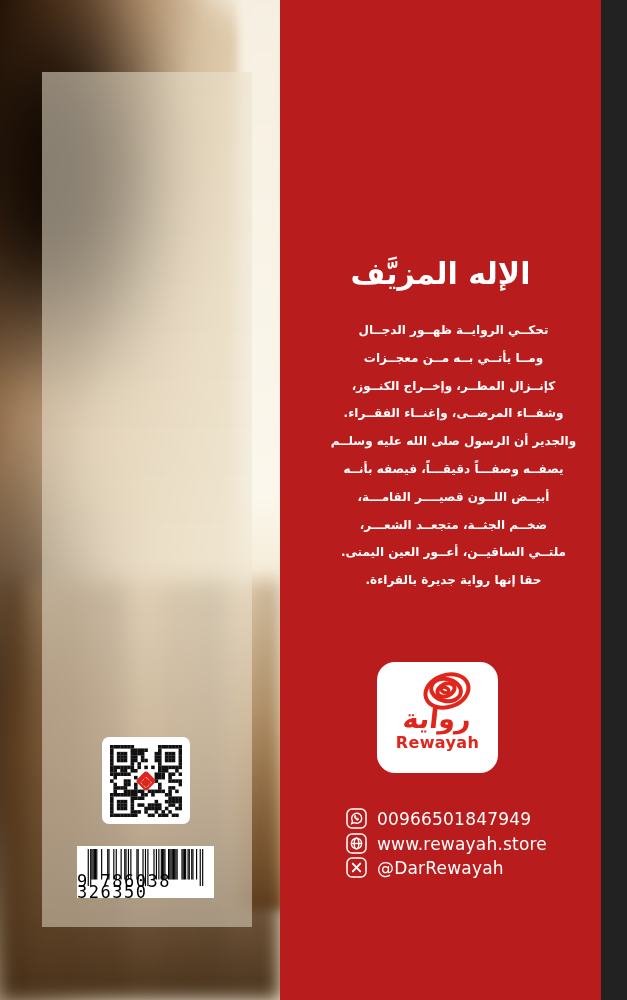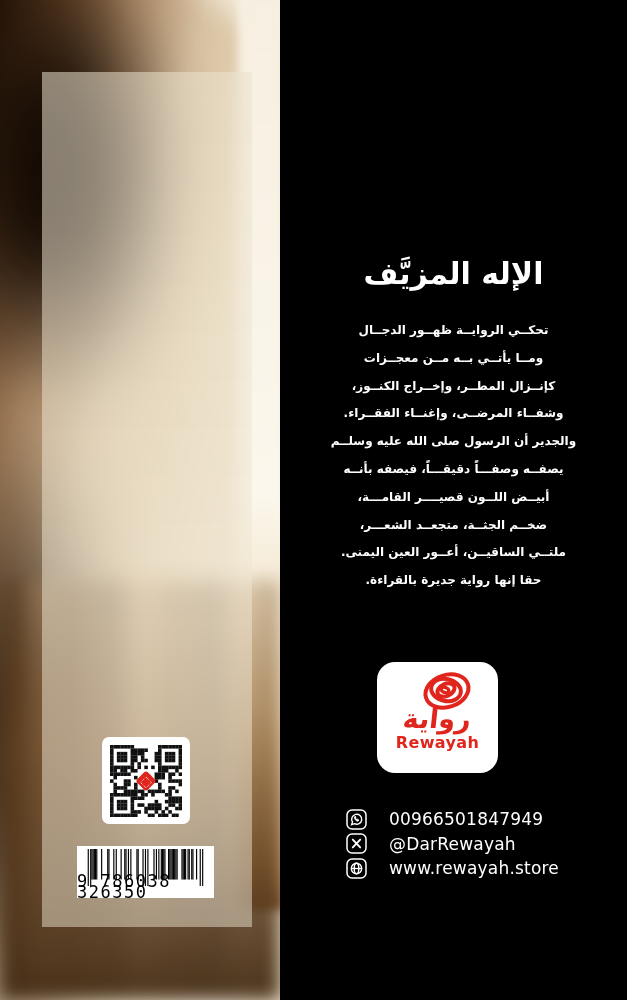--- a/index.html
+++ b/index.html
@@ -39,35 +39,35 @@
   .qr-center-logo::after{content:"";position:absolute;left:4px;top:4px;width:7px;height:7px;
     border:1px dotted rgba(255,255,255,.9);border-radius:2px;}
 
   .barcode-card{position:absolute;left:77px;top:846px;width:137px;height:52px;z-index:3;
     background:#fff;display:flex;flex-direction:column;align-items:center;}
   .barcode-card svg{display:block;margin-top:3px;}
   .barcode-digits{font-family:"DejaVu Sans Mono",monospace;font-size:17px;color:#000;
     letter-spacing:1.5px;line-height:11px;margin-top:-10px;background:transparent;}
 
   
-  .red-panel{position:absolute;left:280px;top:0;width:347px;height:1000px;background:#000000;}
+  .red-panel{position:absolute;left:280px;top:0;width:321px;height:1000px;background:#b91c1c;}
   .book-title{position:absolute;left:0;top:256px;width:100%;text-align:center;direction:rtl;
     color:#fff;font-size:30px;font-weight:700;letter-spacing:0;}
   .synopsis{position:absolute;left:14px;top:317px;width:319px;direction:rtl;text-align:center;
     color:#fff;font-size:12px;font-weight:700;line-height:27.8px;white-space:pre-line;}
 
   .publisher-logo{position:absolute;left:97px;top:662px;width:121px;height:111px;background:#fff;
     border-radius:18px;display:flex;flex-direction:column;align-items:center;}
   .logo-scribble{margin-top:8px;margin-left:18px;}
   .logo-arabic{color:#e0261c;font-size:27px;font-weight:700;direction:rtl;line-height:26px;
     margin-top:-6px;transform:skewX(-6deg);}
   .logo-latin{color:#e0261c;font-size:16px;font-weight:700;letter-spacing:.4px;margin-top:1px;}
 
   .contact-list{position:absolute;left:66px;top:809px;display:flex;flex-direction:column;gap:4.5px;}
-  .contact-row{display:flex;align-items:center;height:20px;gap:12px;}
+  .contact-row{display:flex;align-items:flex-end;height:20px;}
   .contact-icon{width:21px;height:21px;flex:0 0 21px;display:flex;align-items:center;justify-content:center;}
   .contact-text{color:#fff;font-size:17px;margin-left:10px;letter-spacing:.2px;line-height:20px;}
 </style>
 </head>
 <body>
 
 <div class="cover">
 
   <div class="photo-panel">
     <div class="photo-blob-dark-top"></div>
@@ -407,35 +407,35 @@
             <path d="M5.6,15.6 l0.9,-2.7 a5,5 0 1 1 2,1.8 z" stroke-width="1.4"></path>
             <path d="M8.5,8.3 c0,2.1 1.6,3.7 3.5,3.9 l0.8,-1.1 -1.3,-0.9 -0.6,0.5 c-0.7,-0.4 -1.2,-1 -1.5,-1.7 l0.6,-0.5 -0.8,-1.3 z" stroke-width="1" fill="#fff"></path>
           </svg>
         </span>
         <span class="contact-text">00966501847949</span>
       </div>
 
 
       <div class="contact-row">
         <span class="contact-icon">
-          <svg width="21" height="21" viewBox="0 0 21 21" fill="none" stroke="#fff">
-            <rect x="1" y="1" width="19" height="19" rx="5" stroke-width="1.5"></rect>
-            <path d="M6.8,6.6 L14.2,14.4 M14.2,6.6 L6.8,14.4" stroke-width="1.9" stroke-linecap="round"></path>
-          </svg>
-        </span>
-        <span class="contact-text">@DarRewayah</span>
-      </div>
-
-      <div class="contact-row">
-        <span class="contact-icon">
           <svg width="21" height="21" viewBox="0 0 21 21" fill="none" stroke="#fff" stroke-width="1.4">
             <rect x="1" y="1" width="19" height="19" rx="5" stroke-width="1.5"></rect>
             <circle cx="10.5" cy="10.5" r="5.2"></circle>
             <ellipse cx="10.5" cy="10.5" rx="2.3" ry="5.2"></ellipse>
             <path d="M5.3,10.5 H15.7"></path>
           </svg>
         </span>
         <span class="contact-text">www.rewayah.store</span>
       </div>
 
+      <div class="contact-row">
+        <span class="contact-icon">
+          <svg width="21" height="21" viewBox="0 0 21 21" fill="none" stroke="#fff">
+            <rect x="1" y="1" width="19" height="19" rx="5" stroke-width="1.5"></rect>
+            <path d="M6.8,6.6 L14.2,14.4 M14.2,6.6 L6.8,14.4" stroke-width="1.9" stroke-linecap="round"></path>
+          </svg>
+        </span>
+        <span class="contact-text">@DarRewayah</span>
+      </div>
+
     </div>
   </div>
 </div>
 
 </body></html>

